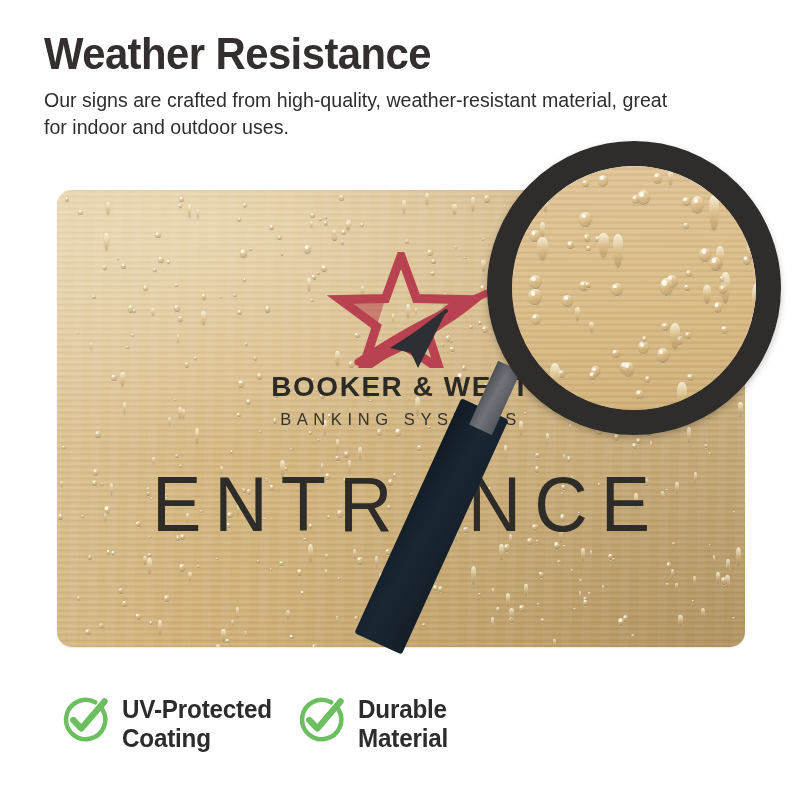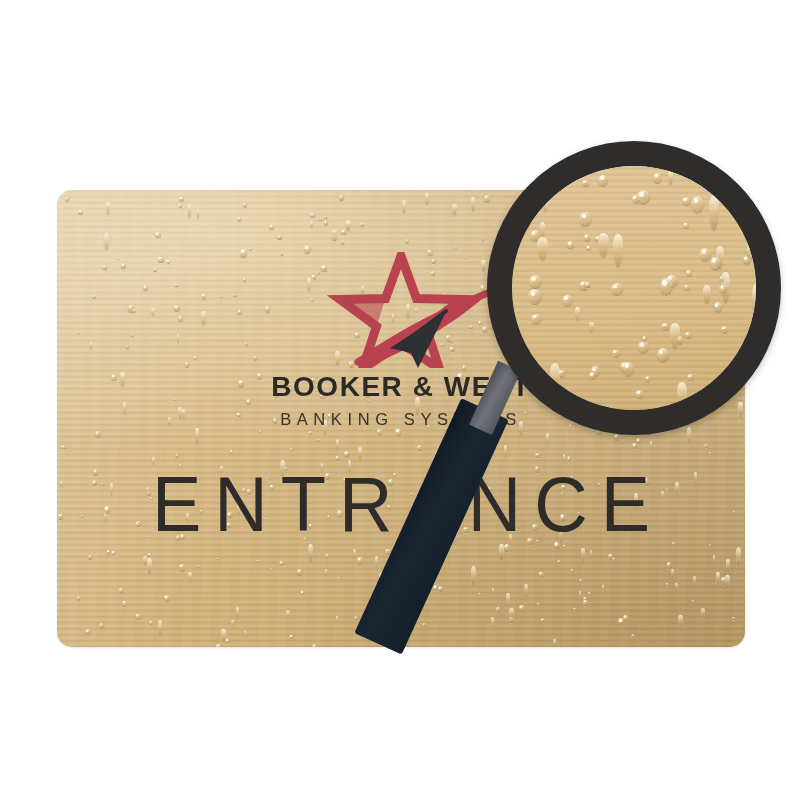--- a/index.html
+++ b/index.html
@@ -216,20 +216,24 @@
     transform-origin:left top;
     white-space:pre-line;
     padding-top:1px;
   }
 </style>
 </head>
 <body>
 
 <div id="page">
 
+  <div class="header">
+    <h1 class="title">Weather Resistance</h1>
+    <p class="subtitle">Our signs are crafted from high-quality, weather-resistant material, great for indoor and outdoor uses.</p>
+  </div>
 
   <div class="sign-wrap">
     <div class="sign">
       <div class="sign-grain"></div>
       <div class="sign-sheen"></div>
       <div class="drops" id="sign-drops">
           <span class="drop" style="left:613.9px;top:193.8px;width:2.4px;height:2.3px;"></span>
           <span class="drip" style="left:250.1px;top:88.4px;width:4.0px;height:13.7px;"></span>
           <span class="drop" style="left:550.8px;top:363.7px;width:5.6px;height:6.1px;"></span>
           <span class="drop" style="left:116.5px;top:208.6px;width:2.4px;height:2.5px;"></span>
@@ -760,16 +764,36 @@
             <span class="drop" style="left:182.3px;top:234.8px;width:9.0px;height:11.3px;"></span>
           </div>
 
       </div>
     </div>
   </div>
 
   <div class="features">
 
 
-
+    <div class="feature">
+      <span class="check-icon">
+        <svg viewBox="0 0 50 50" xmlns="http://www.w3.org/2000/svg" aria-hidden="true">
+          <path d="M43.2 14.5 a20 20 0 1 1 -7.4 -7.0" fill="none" stroke="#6cbf5f" stroke-width="4.6" stroke-linecap="round"></path>
+          <path d="M13.5 25.5 L21.8 34.2 L45.5 6.5" fill="none" stroke="#6cbf5f" stroke-width="6.4" stroke-linecap="round" stroke-linejoin="round"></path>
+        </svg>
+      </span>
+      <span class="feature-label">UV-Protected
+Coating</span>
+    </div>
+
+    <div class="feature">
+      <span class="check-icon">
+        <svg viewBox="0 0 50 50" xmlns="http://www.w3.org/2000/svg" aria-hidden="true">
+          <path d="M43.2 14.5 a20 20 0 1 1 -7.4 -7.0" fill="none" stroke="#6cbf5f" stroke-width="4.6" stroke-linecap="round"></path>
+          <path d="M13.5 25.5 L21.8 34.2 L45.5 6.5" fill="none" stroke="#6cbf5f" stroke-width="6.4" stroke-linecap="round" stroke-linejoin="round"></path>
+        </svg>
+      </span>
+      <span class="feature-label">Durable
+Material</span>
+    </div>
 
   </div>
 </div>
 
 </body></html>

